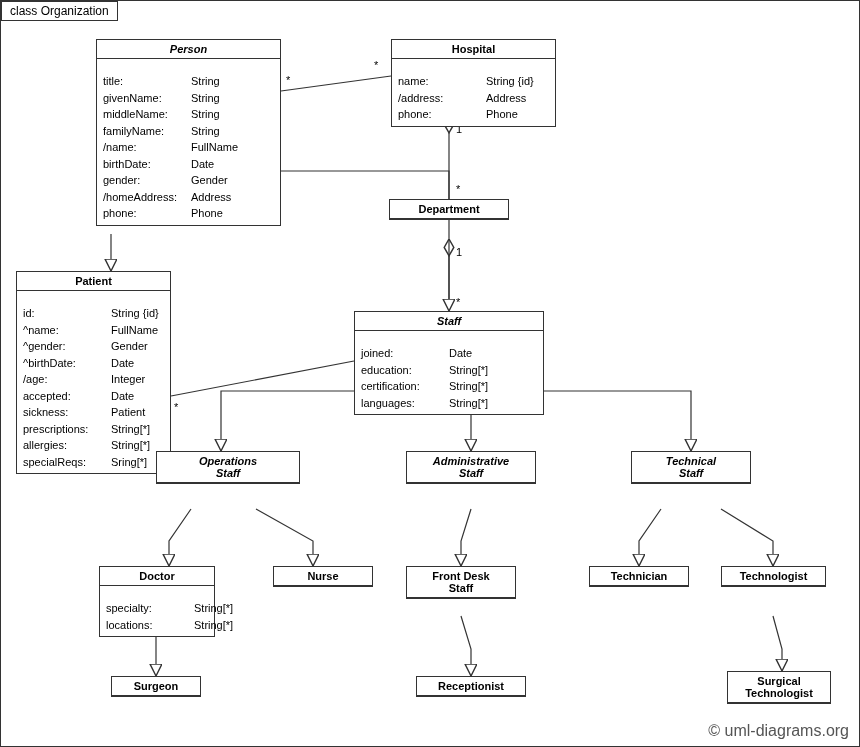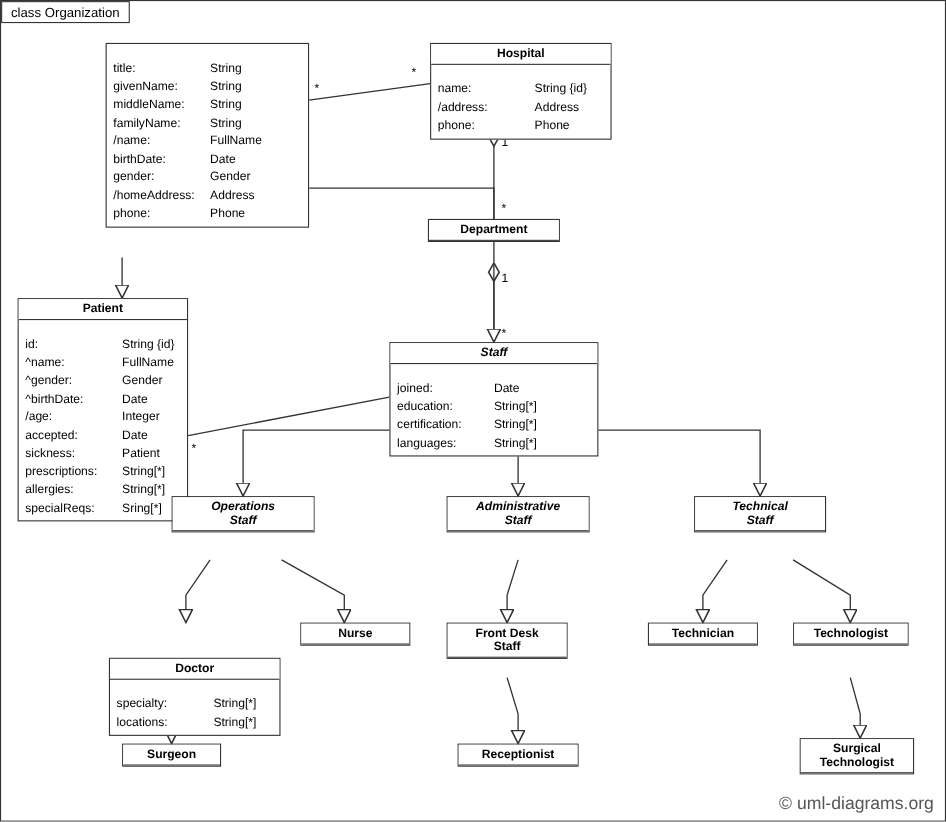--- a/index.html
+++ b/index.html
@@ -135,20 +135,21 @@
 
     <polyline points="460,615 470,648 470,675" stroke="#333" stroke-width="1.2" fill="none" marker-end="url(#inherit-arrow)"></polyline>
 
     <polyline points="772,615 781,648 781,670" stroke="#333" stroke-width="1.2" fill="none" marker-end="url(#inherit-arrow)"></polyline>
 
     <line x1="170" y1="395" x2="353" y2="360" stroke="#333" stroke-width="1.2" stroke-dasharray="none"></line>
     <text x="173" y="410" font-size="11">*</text>
   </svg>
 
   <div class="uml-class" style="left:95px; top:38px; width:185px;">
+    <div class="class-header italic">Person</div>
     <div class="class-body">
       <div class="attr-row">
           <span class="attr-name">title:</span>
           <span class="attr-type">String</span>
         </div>
       <div class="attr-row">
           <span class="attr-name">givenName:</span>
           <span class="attr-type">String</span>
         </div>
       <div class="attr-row">
@@ -265,39 +266,39 @@
           <span class="attr-name">certification:</span>
           <span class="attr-type">String[*]</span>
         </div>
       <div class="attr-row">
           <span class="attr-name">languages:</span>
           <span class="attr-type">String[*]</span>
         </div>
     </div>
   </div>
 
-  <div class="uml-class" style="left:155px; top:450px; width:130px;">
+  <div class="uml-class" style="left:155px; top:450px; width:144px;">
     <div class="class-header italic">
       <em>Operations<br>Staff</em>
     </div>
   </div>
 
   <div class="uml-class" style="left:405px; top:450px; width:130px;">
     <div class="class-header italic">
       <em>Administrative<br>Staff</em>
     </div>
   </div>
 
   <div class="uml-class" style="left:630px; top:450px; width:120px;">
     <div class="class-header italic">
       <em>Technical<br>Staff</em>
     </div>
   </div>
 
-  <div class="uml-class" style="left:98px; top:597px; width:156px;">
+  <div class="uml-class" style="left:98px; top:565px; width:116px;">
     <div class="class-header">Doctor</div>
     <div class="class-body">
       <div class="attr-row">
           <span class="attr-name">specialty:</span>
           <span class="attr-type">String[*]</span>
         </div>
       <div class="attr-row">
           <span class="attr-name">locations:</span>
           <span class="attr-type">String[*]</span>
         </div>

